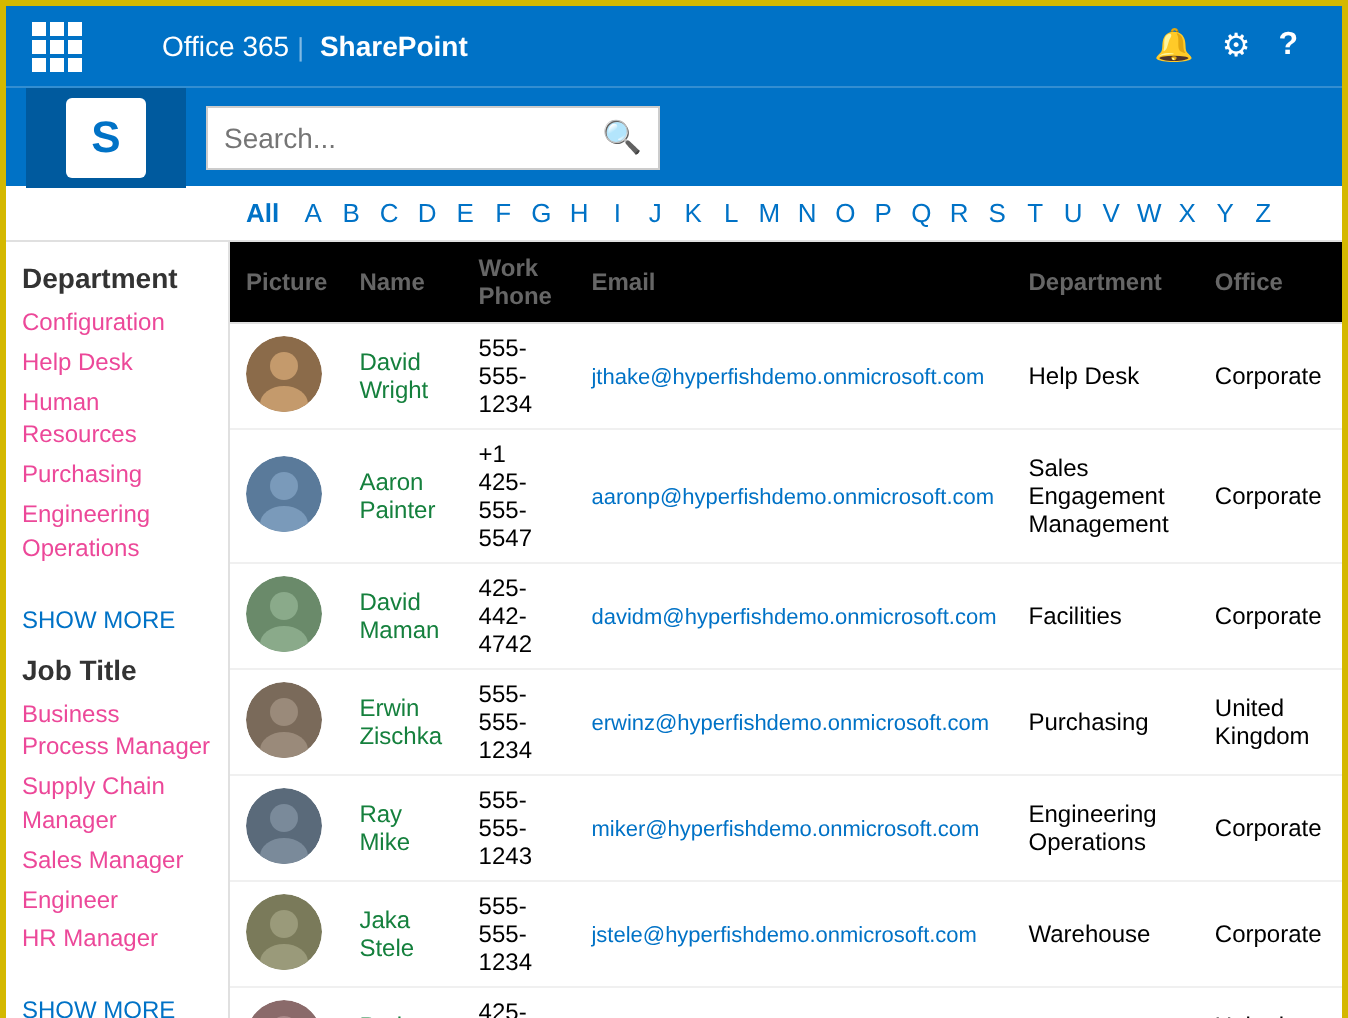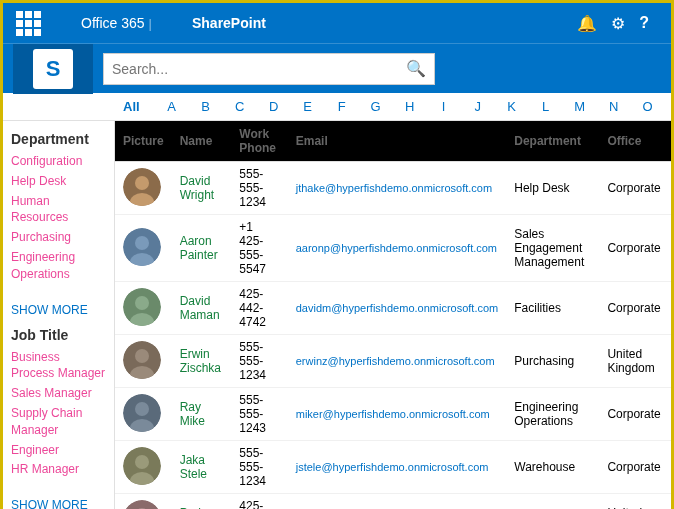--- a/index.html
+++ b/index.html
@@ -32,32 +32,32 @@
       padding: 0 10px;
       border-top: 1px solid rgba(255,255,255,0.2);
     }
     .sp-logo {
       width: 80px; height: 50px; background: #005a9e; display: flex; align-items: center; justify-content: center; margin-right: 10px;
     }
     .sp-logo-inner {
       width: 40px; height: 40px; background: white; border-radius: 3px; display: flex; align-items: center; justify-content: center; font-size: 22px; font-weight: bold; color: #0072c6;
     }
     .sp-search-box {
-      display: flex; background: white; border: 1px solid #ccc; padding: 4px 8px; width: 332px; height: 32px;
+      display: flex; background: white; border: 1px solid #ccc; padding: 4px 8px; width: 227px; height: 32px;
     }
     .sp-search-input { border: none; outline: none; font-size: 14px; flex: 1; color: #666; }
     .sp-search-btn { background: none; border: none; cursor: pointer; color: #666; font-size: 16px; }
 
     
     .alpha-bar {
       background: white;
       padding: 6px 120px 6px 120px;
       display: flex;
       align-items: center;
-      gap: 18px;
+      gap: 3px;
       border-bottom: 1px solid #e0e0e0;
     }
     .alpha-all {
       font-size: 13px; font-weight: bold; color: #0072c6; cursor: pointer; margin-right: 6px; text-decoration: none;
     }
     .alpha-letter {
       font-size: 13px; color: #0072c6; cursor: pointer; min-width: 16px; text-align: center; text-decoration: none;
     }
 
     
@@ -122,21 +122,21 @@
       <div class="waffle-dot"></div>
         <div class="waffle-dot"></div>
         <div class="waffle-dot"></div>
       <div class="waffle-dot"></div>
         <div class="waffle-dot"></div>
         <div class="waffle-dot"></div>
     </div>
   </div>
   <span style="font-size:14px;font-weight:300;margin-right:4px;cursor:pointer;margin-left:30px;">Office 365</span>
   <span style="color:rgba(255,255,255,0.5);margin-right:8px;">|</span>
-  <span style="font-size:14px;font-weight:600;flex:1;cursor:pointer;margin-left:32px;">SharePoint</span>
+  <span style="font-size:14px;font-weight:600;flex:1;cursor:pointer;">SharePoint</span>
   <div class="nav-icons">
     <span style="color:white;font-size:16px;cursor:pointer;">🔔</span>
     <span style="color:white;font-size:16px;cursor:pointer;">⚙</span>
     <span style="color:white;font-size:16px;cursor:pointer;font-weight:bold;">?</span>
   </div>
 </div>
 
 <div class="sp-bar">
   <div class="sp-logo">
     <div class="sp-logo-inner">S</div>
@@ -183,22 +183,22 @@
     <div class="sidebar-section-title">Department</div>
     <div class="sidebar-item">Configuration</div>
     <div class="sidebar-item">Help Desk</div>
     <div class="sidebar-item">Human Resources</div>
     <div class="sidebar-item">Purchasing</div>
     <div class="sidebar-item">Engineering Operations</div>
     <div class="sidebar-show-more">SHOW MORE</div>
 
     <div class="sidebar-section-title">Job Title</div>
     <div class="sidebar-item">Business Process Manager</div>
+    <div class="sidebar-item">Supply Chain Manager</div>
     <div class="sidebar-item">Sales Manager</div>
-    <div class="sidebar-item">Supply Chain Manager</div>
     <div class="sidebar-item">Engineer</div>
     <div class="sidebar-item">HR Manager</div>
     <div class="sidebar-show-more">SHOW MORE</div>
 
     <div class="sidebar-section-title">Keywords</div>
 
   </div>
 
   <div class="results-area">
     <table class="results-table">

